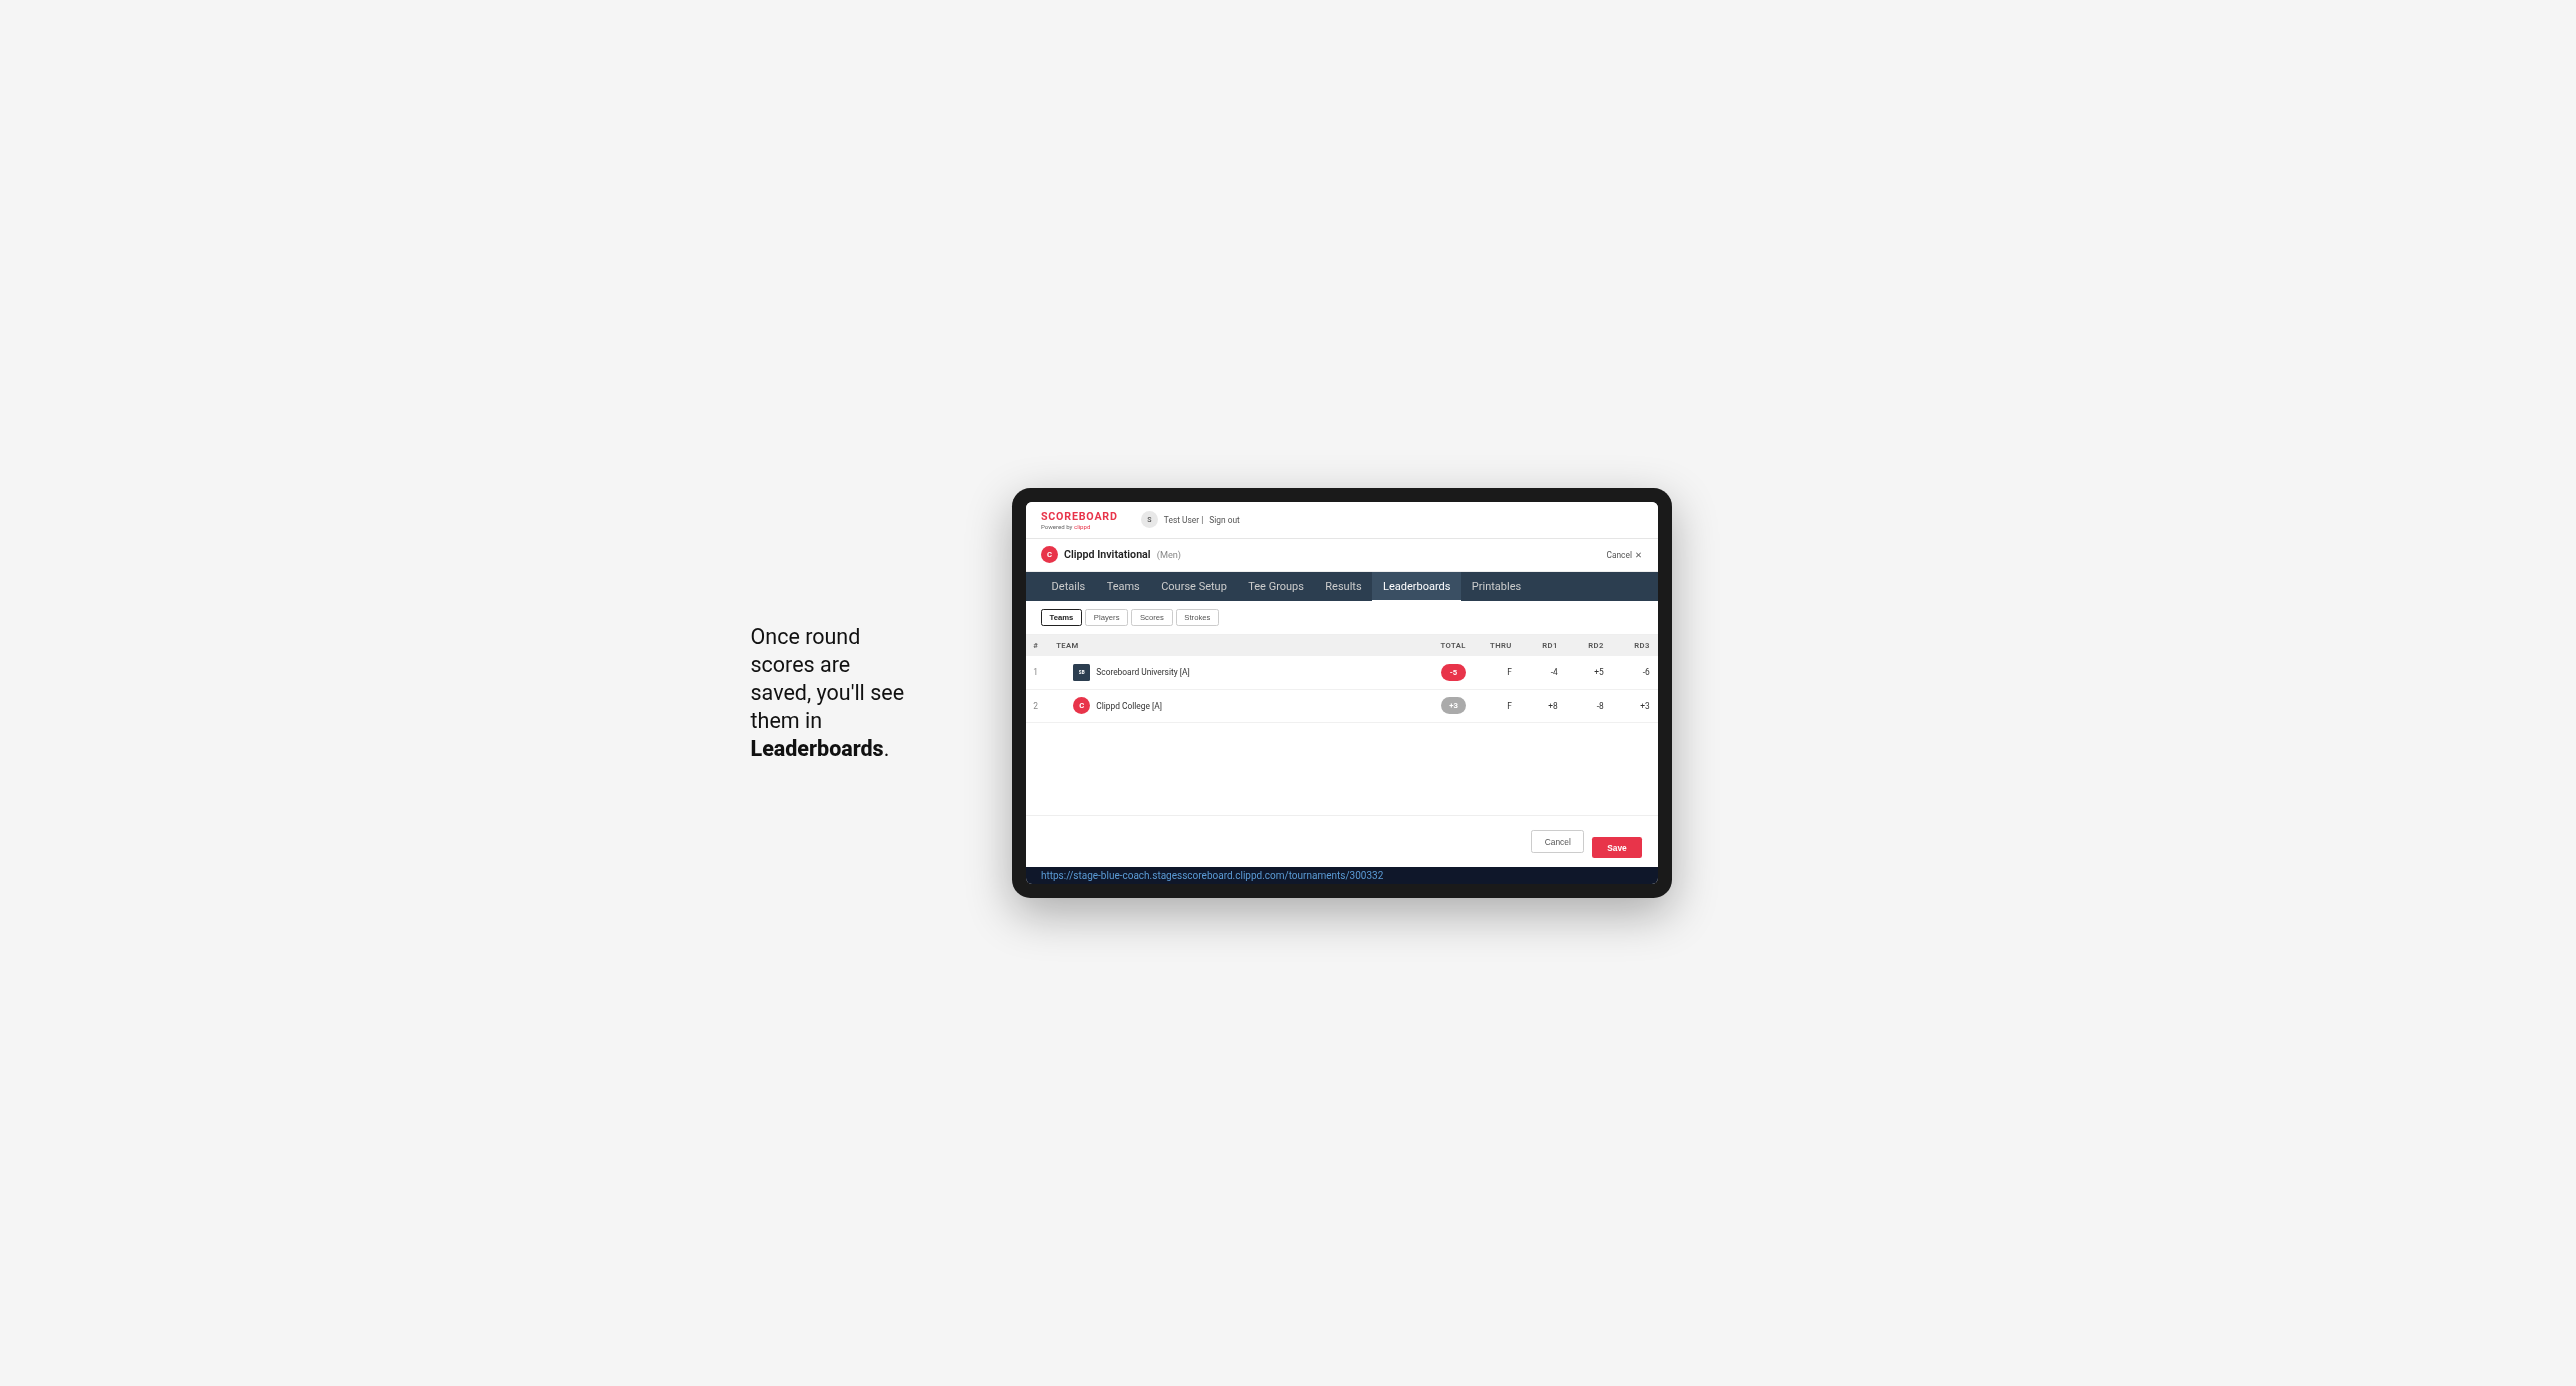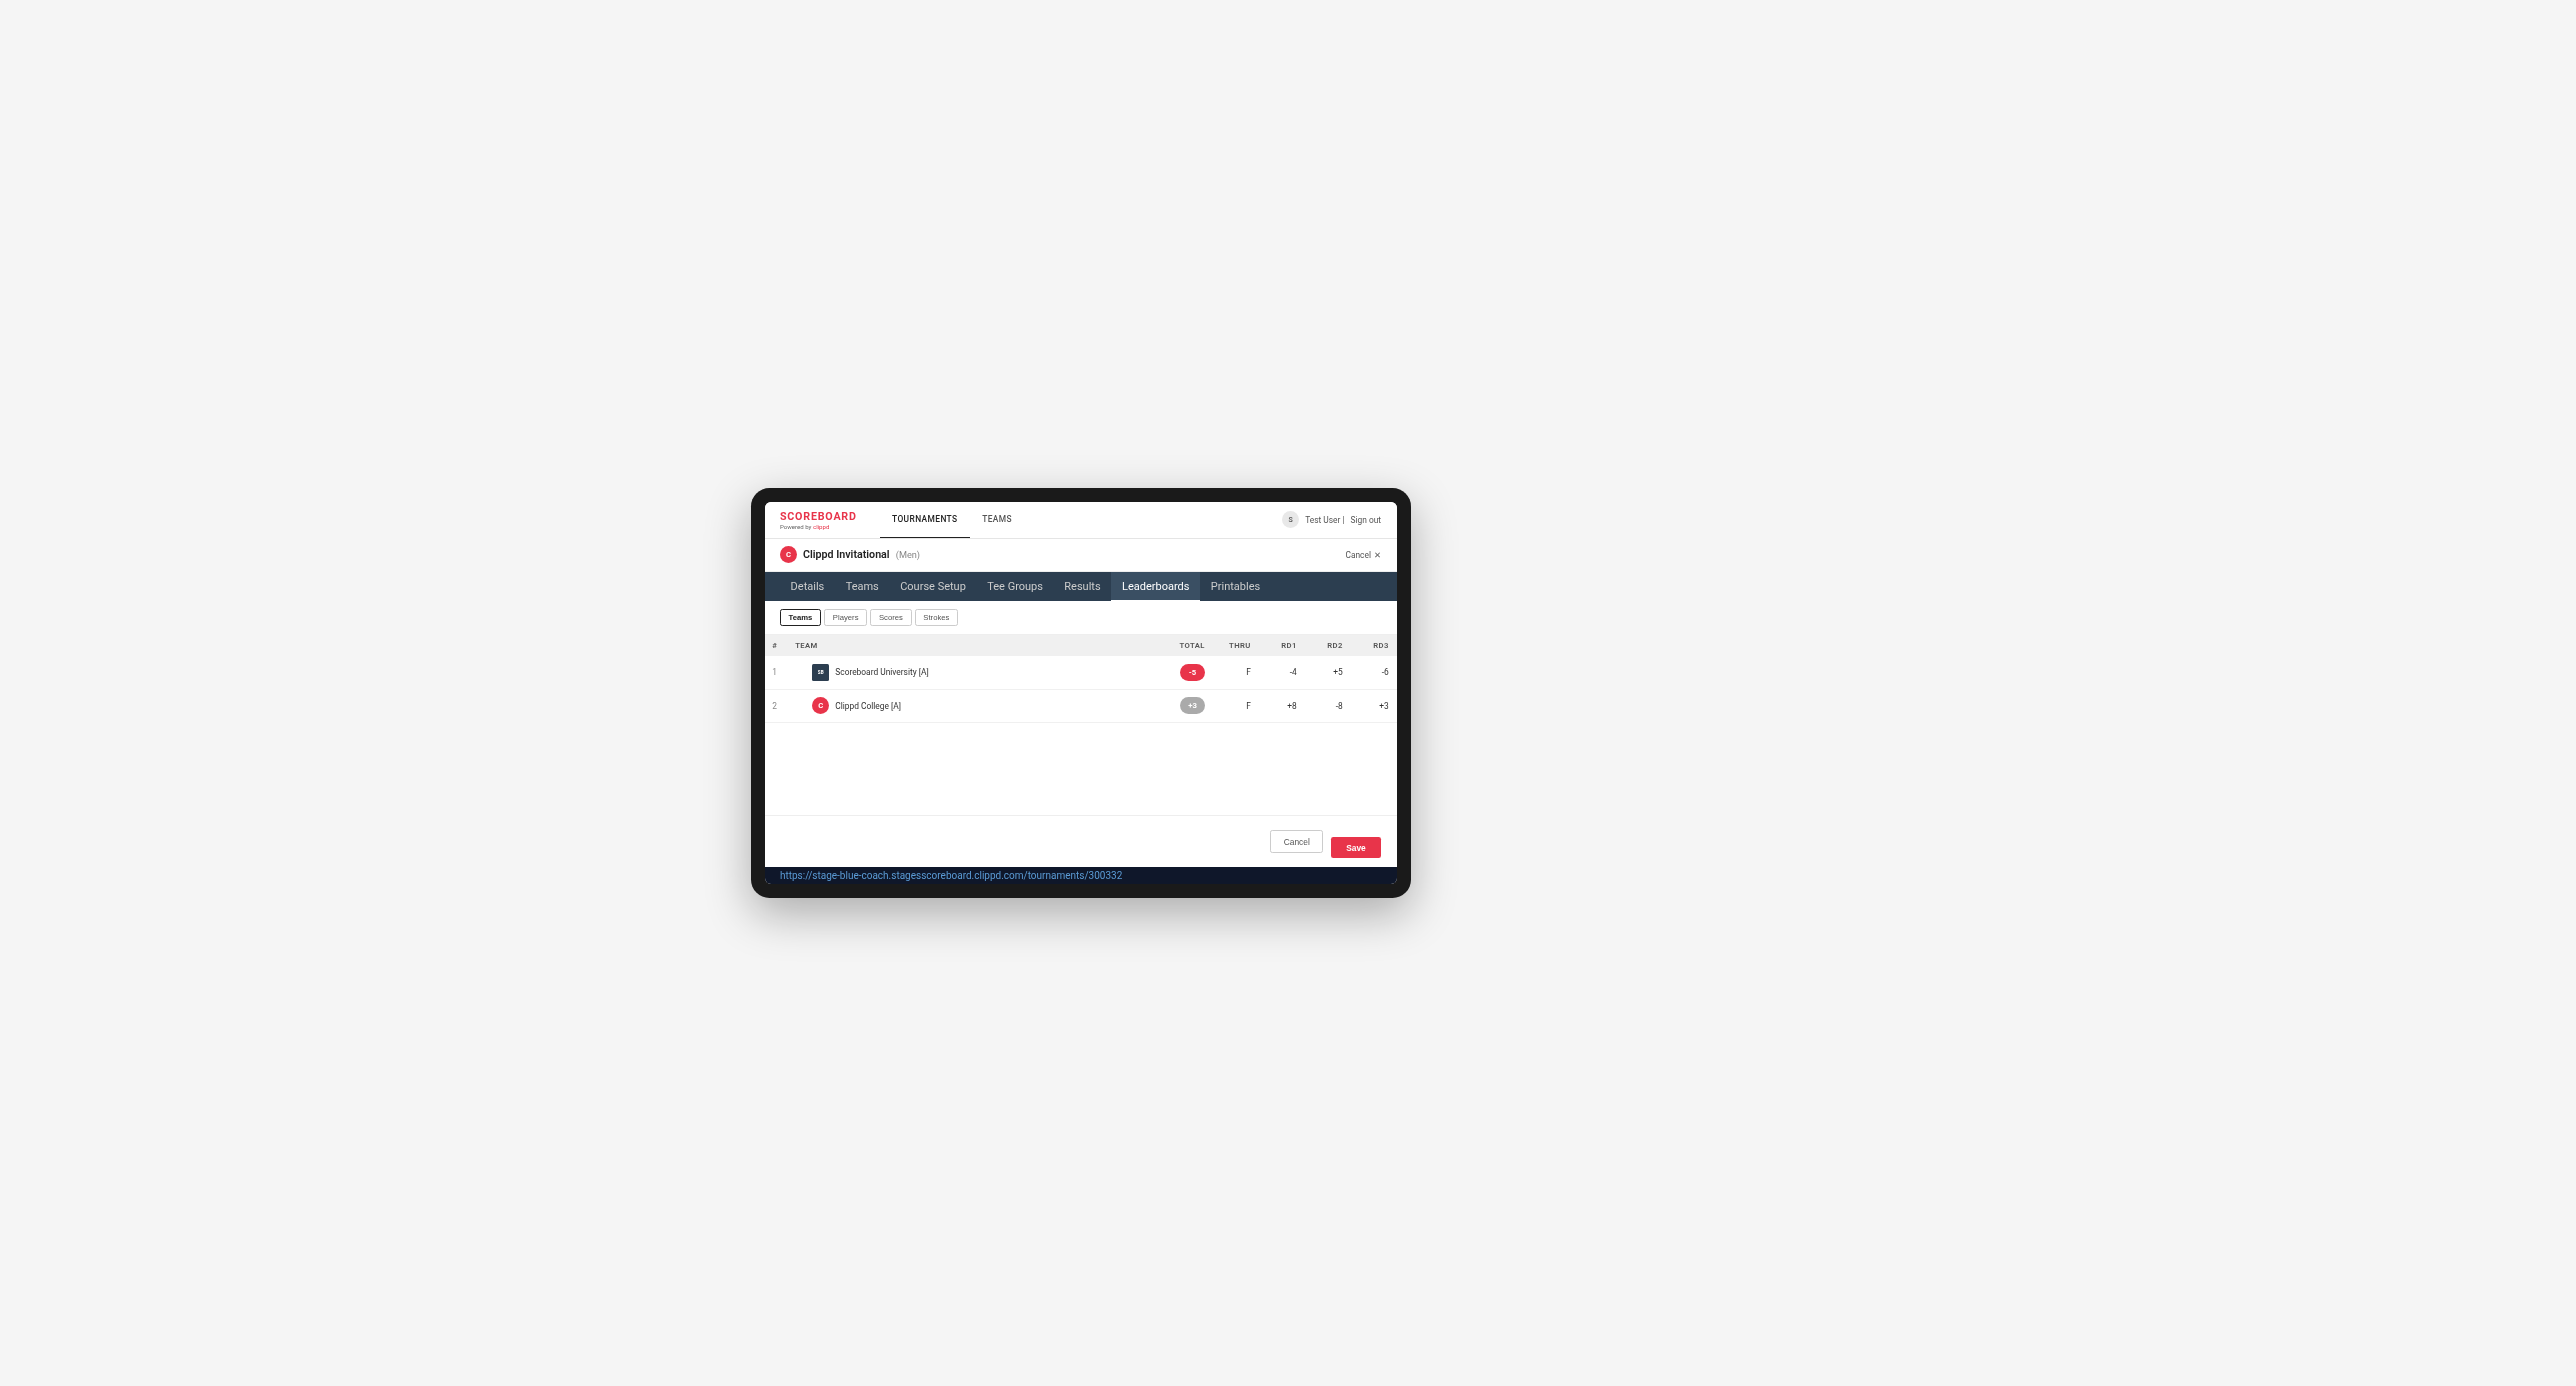--- a/index.html
+++ b/index.html
@@ -319,36 +319,39 @@
       font-size: 8.4px;
       color: #888;
       width: 15.4px;
     }
   </style>
 </head>
 <body>
 
 <div class="page-wrapper">
 
+  <div class="left-text">
+    <span>Once round</span><br>
+    <span>scores are</span><br>
+    <span>saved, you'll see</span><br>
+    <span>them in</span><br>
+    <strong>Leaderboards</strong><span>.</span>
+  </div>
 
   <div class="tablet">
     <div class="tablet-screen">
 
       <div class="navbar">
         <div class="brand">
           <div class="brand-title">
             <span style="color:#e8344a">SCORE</span><span>BOARD</span>
           </div>
           <div class="brand-sub">
             Powered by <span>clippd</span>
           </div>
-        </div>
-        <div class="nav-links">
-          <div class="nav-link active">TOURNAMENTS</div>
-          <div class="nav-link">TEAMS</div>
         </div>
         <div class="nav-right">
           <div class="user-avatar">S</div>
           <span>Test User |</span>
           <span class="sign-out">Sign out</span>
         </div>
       </div>
 
       <div class="tournament-header">
         <div class="tournament-title-row">

